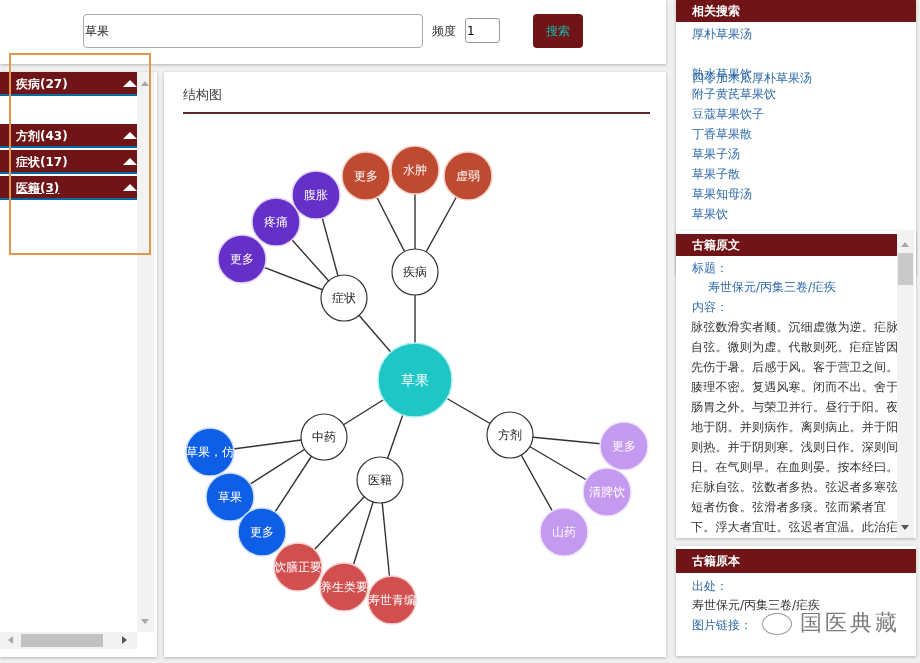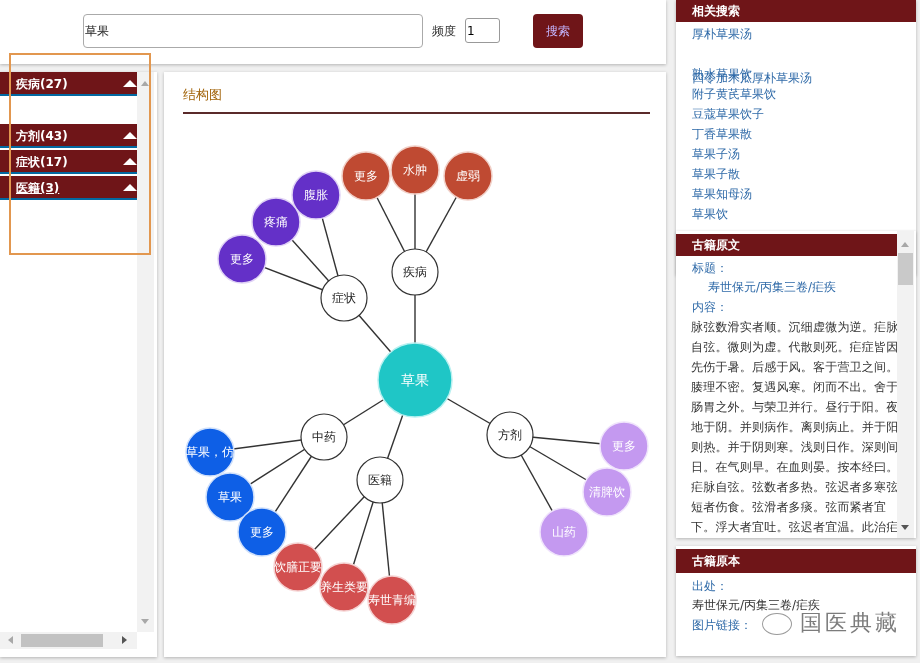--- a/index.html
+++ b/index.html
@@ -3,38 +3,38 @@
 <meta charset="utf-8">
 <style>
   * { box-sizing: border-box; margin: 0; padding: 0; }
   html, body { width: 920px; height: 663px; overflow: hidden; background: #f0f0f0; font-family: "DejaVu Sans", "Liberation Sans", sans-serif; font-size: 12px; color: #333; }
   .abs { position: absolute; }
   
   #search-panel { left: 0; top: 0; width: 666px; height: 64px; background: #fff; box-shadow: 0 1px 3px rgba(0,0,0,0.25); }
   #search-input { position: absolute; left: 83px; top: 14px; width: 340px; height: 34px; border: 1px solid #aaa; border-radius: 4px; padding-left: 1px; font-size: 12px; color: #222; background: #fff; font-family: inherit; }
   #freq-label { position: absolute; left: 432px; top: 23px; font-size: 12px; color: #333; }
   #freq-input { position: absolute; left: 465px; top: 18px; width: 35px; height: 25px; border: 1px solid #999; border-radius: 3px; padding-left: 1px; font-size: 12px; font-family: inherit; }
-  #search-btn { position: absolute; left: 533px; top: 14px; width: 50px; height: 34px; background: #6f1518; color: #c4b5fd; border: none; border-radius: 4px; font-size: 12px; font-family: inherit; cursor: pointer; }
+  #search-btn { position: absolute; left: 533px; top: 14px; width: 50px; height: 34px; background: #6f1518; color: #14b8a6; border: none; border-radius: 4px; font-size: 12px; font-family: inherit; cursor: pointer; }
 
   
   #left-panel { left: 0; top: 72px; width: 157px; height: 585px; background: #fff; box-shadow: 0 1px 3px rgba(0,0,0,0.25); overflow: hidden; }
   .cat-item { position: absolute; left: 0; width: 137px; height: 24px; background: #6f1518; color: #fff; font-size: 12px; font-weight: bold; line-height: 24px; padding-left: 16px; border-bottom: 2px solid #0369a1; }
   .cat-item .tri { position: absolute; right: 0; top: 8px; width: 0; height: 0; border-left: 7px solid transparent; border-right: 7px solid transparent; border-bottom: 7px solid #fff; }
   #left-vscroll { position: absolute; left: 137px; top: 0; width: 17px; height: 560px; background: #f2f2f2; }
   #left-vscroll .up { position: absolute; left: 4px; top: 9px; border-left: 4px solid transparent; border-right: 4px solid transparent; border-bottom: 5px solid #a8a8a8; }
   #left-vscroll .down { position: absolute; left: 4px; bottom: 8px; border-left: 4px solid transparent; border-right: 4px solid transparent; border-top: 5px solid #a8a8a8; }
   #left-hscroll { position: absolute; left: 0; top: 560px; width: 137px; height: 17px; background: #f2f2f2; }
   #left-hscroll .left { position: absolute; left: 8px; top: 4px; border-top: 4px solid transparent; border-bottom: 4px solid transparent; border-right: 5px solid #a8a8a8; }
   #left-hscroll .thumb { position: absolute; left: 21px; top: 2px; width: 82px; height: 13px; background: #c2c2c2; }
   #left-hscroll .right { position: absolute; left: 122px; top: 4px; border-top: 4px solid transparent; border-bottom: 4px solid transparent; border-left: 5px solid #555; }
   #highlight-box { left: 9px; top: 53px; width: 142px; height: 202px; border: 2px solid #e2974f; pointer-events: none; }
 
   
   #center-panel { left: 164px; top: 72px; width: 502px; height: 585px; background: #fff; box-shadow: 0 1px 3px rgba(0,0,0,0.25); }
-  #center-title { position: absolute; left: 19px; top: 14px; font-size: 13px; color: #a16207; }
+  #center-title { position: absolute; left: 19px; top: 14px; font-size: 13px; color: #404040; }
   #center-rule { position: absolute; left: 19px; top: 40px; width: 467px; height: 2px; background: #5a2a2a; }
   #graph { position: absolute; left: 0; top: 0; width: 502px; height: 585px; }
   #graph text { font-family: "DejaVu Sans", "Liberation Sans", sans-serif; font-size: 12px; }
 
   
   #related-panel { left: 676px; top: 0; width: 240px; height: 275px; background: #fff; box-shadow: 0 1px 3px rgba(0,0,0,0.25); }
   .panel-header { position: absolute; left: 0; top: 0; width: 100%; height: 22px; background: #6f1518; color: #fff; font-size: 12px; font-weight: bold; line-height: 22px; padding-left: 16px; }
   .related-item { position: absolute; left: 16px; font-size: 12px; color: #2f6aa8; cursor: pointer; }
 
   #text-panel { left: 676px; top: 231px; width: 240px; height: 307px; background: #fff; box-shadow: 0 1px 3px rgba(0,0,0,0.25); overflow: hidden; }

